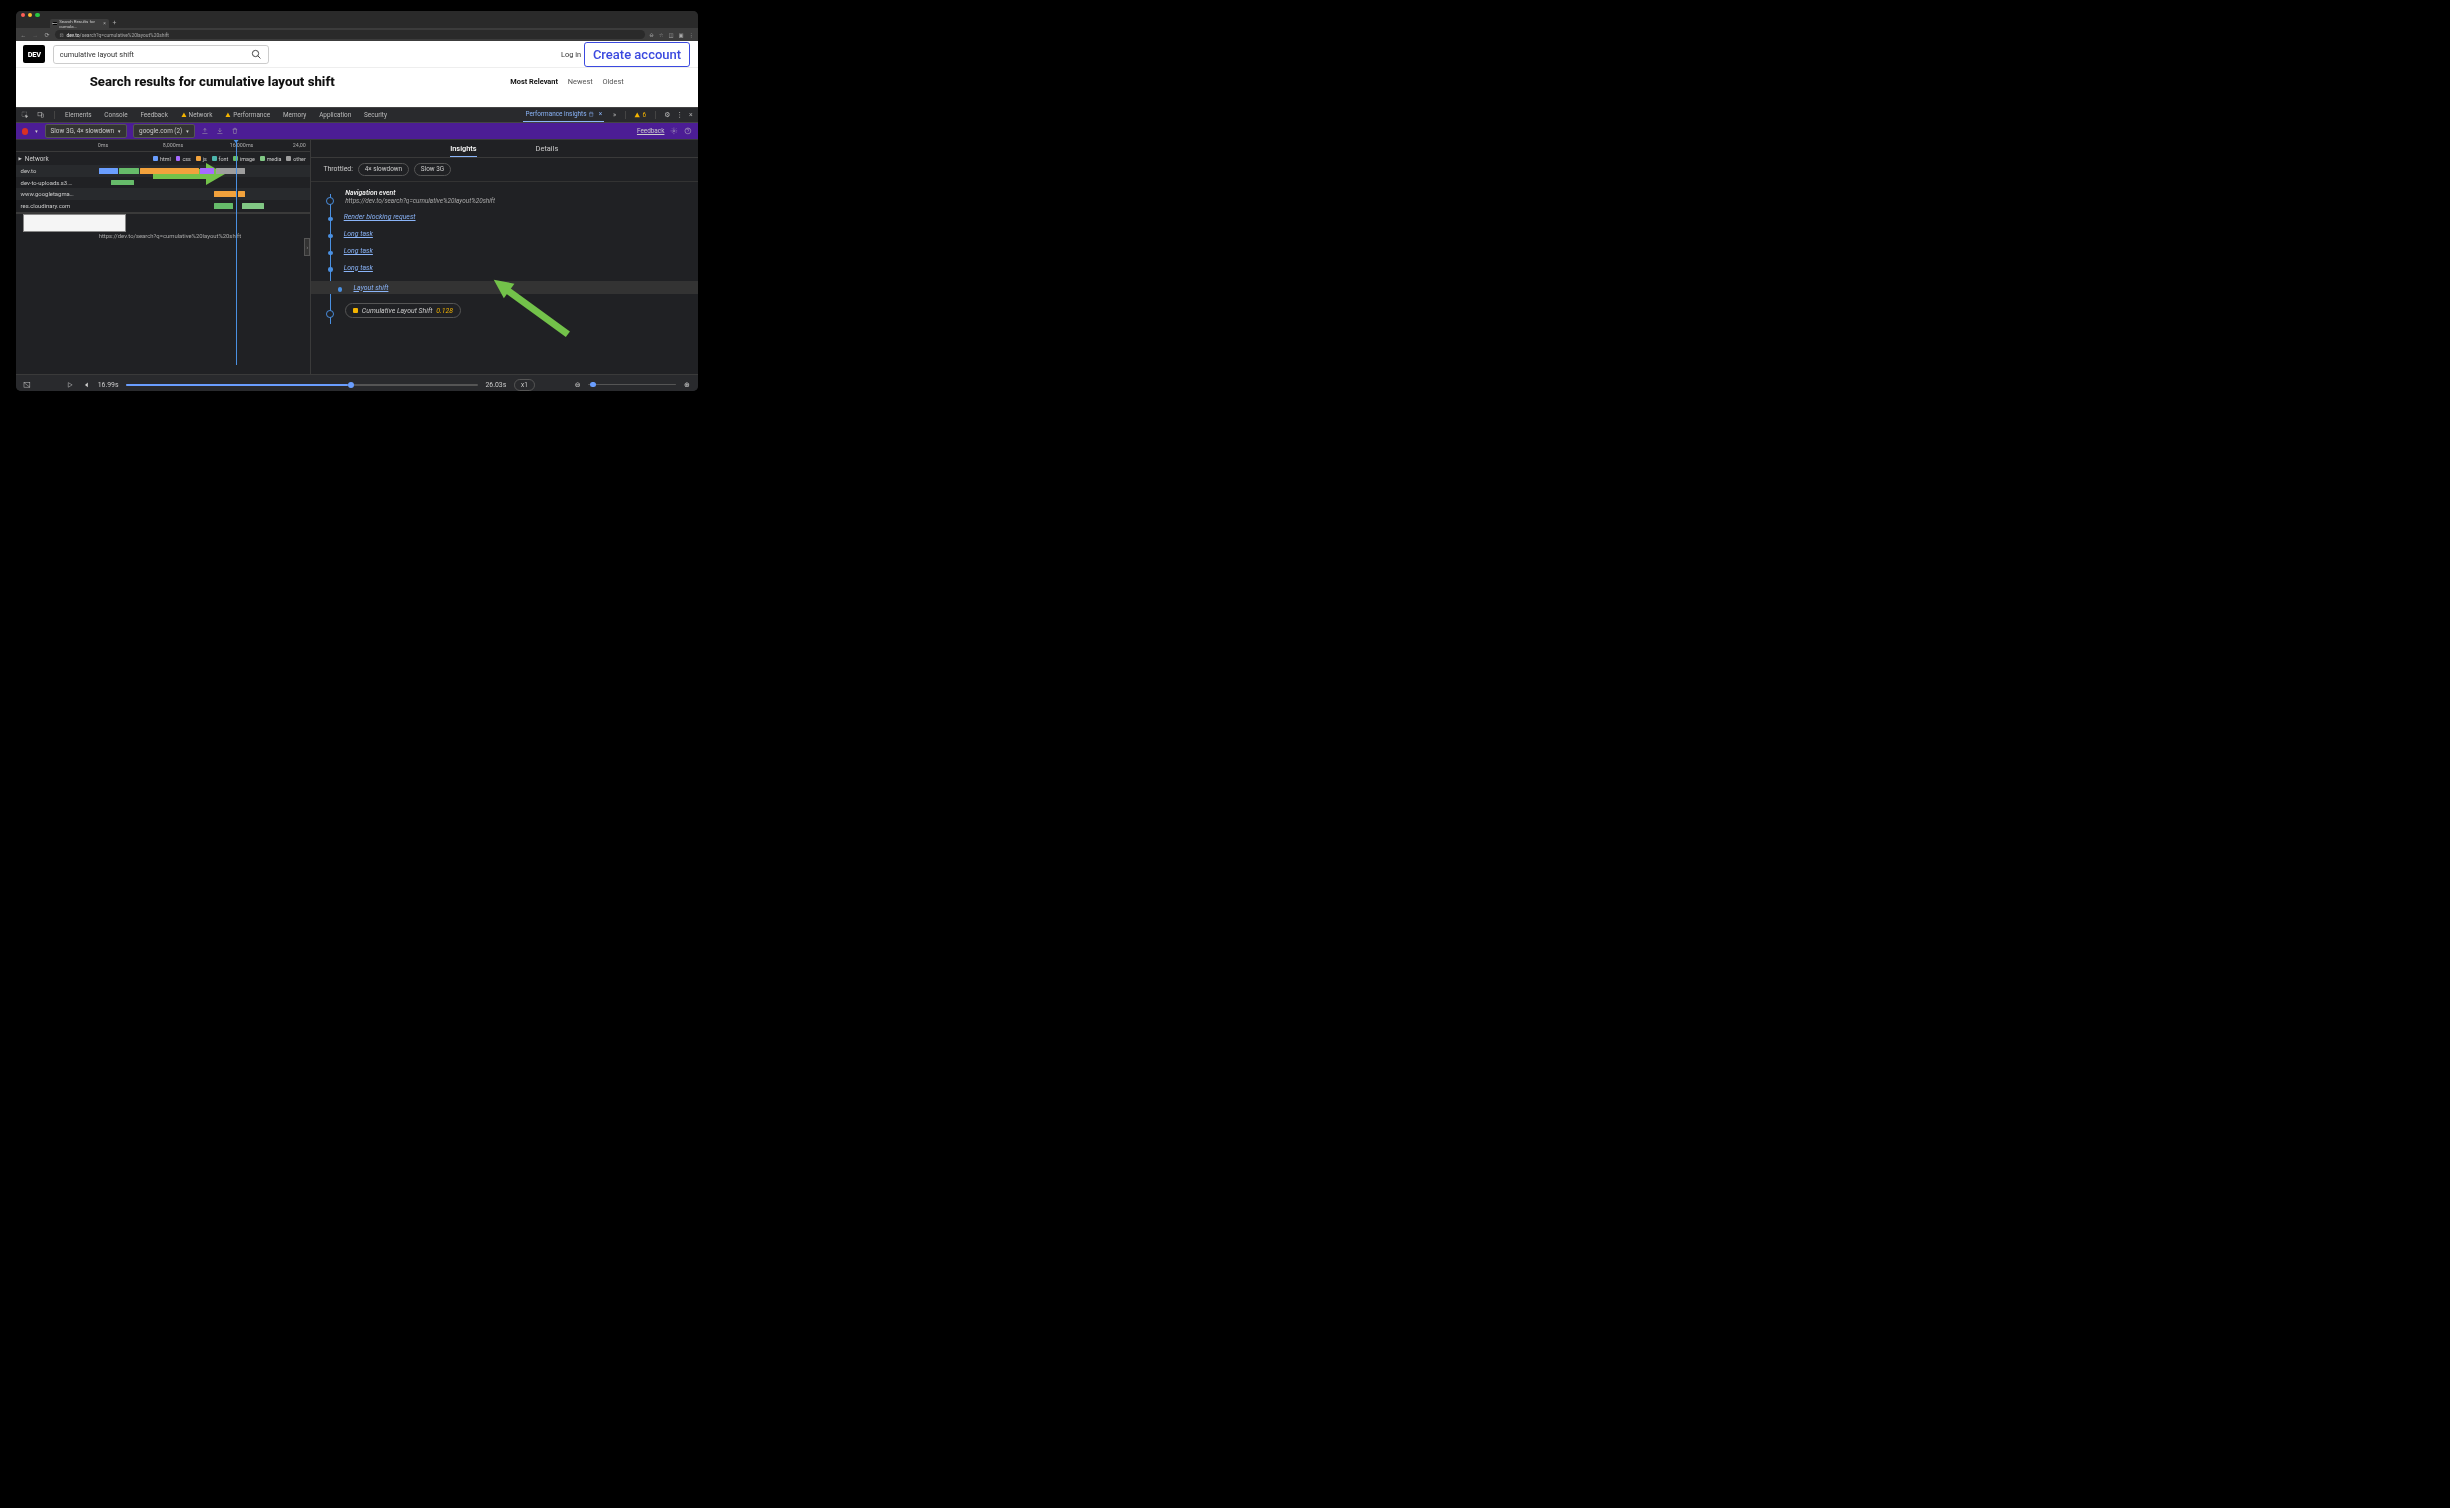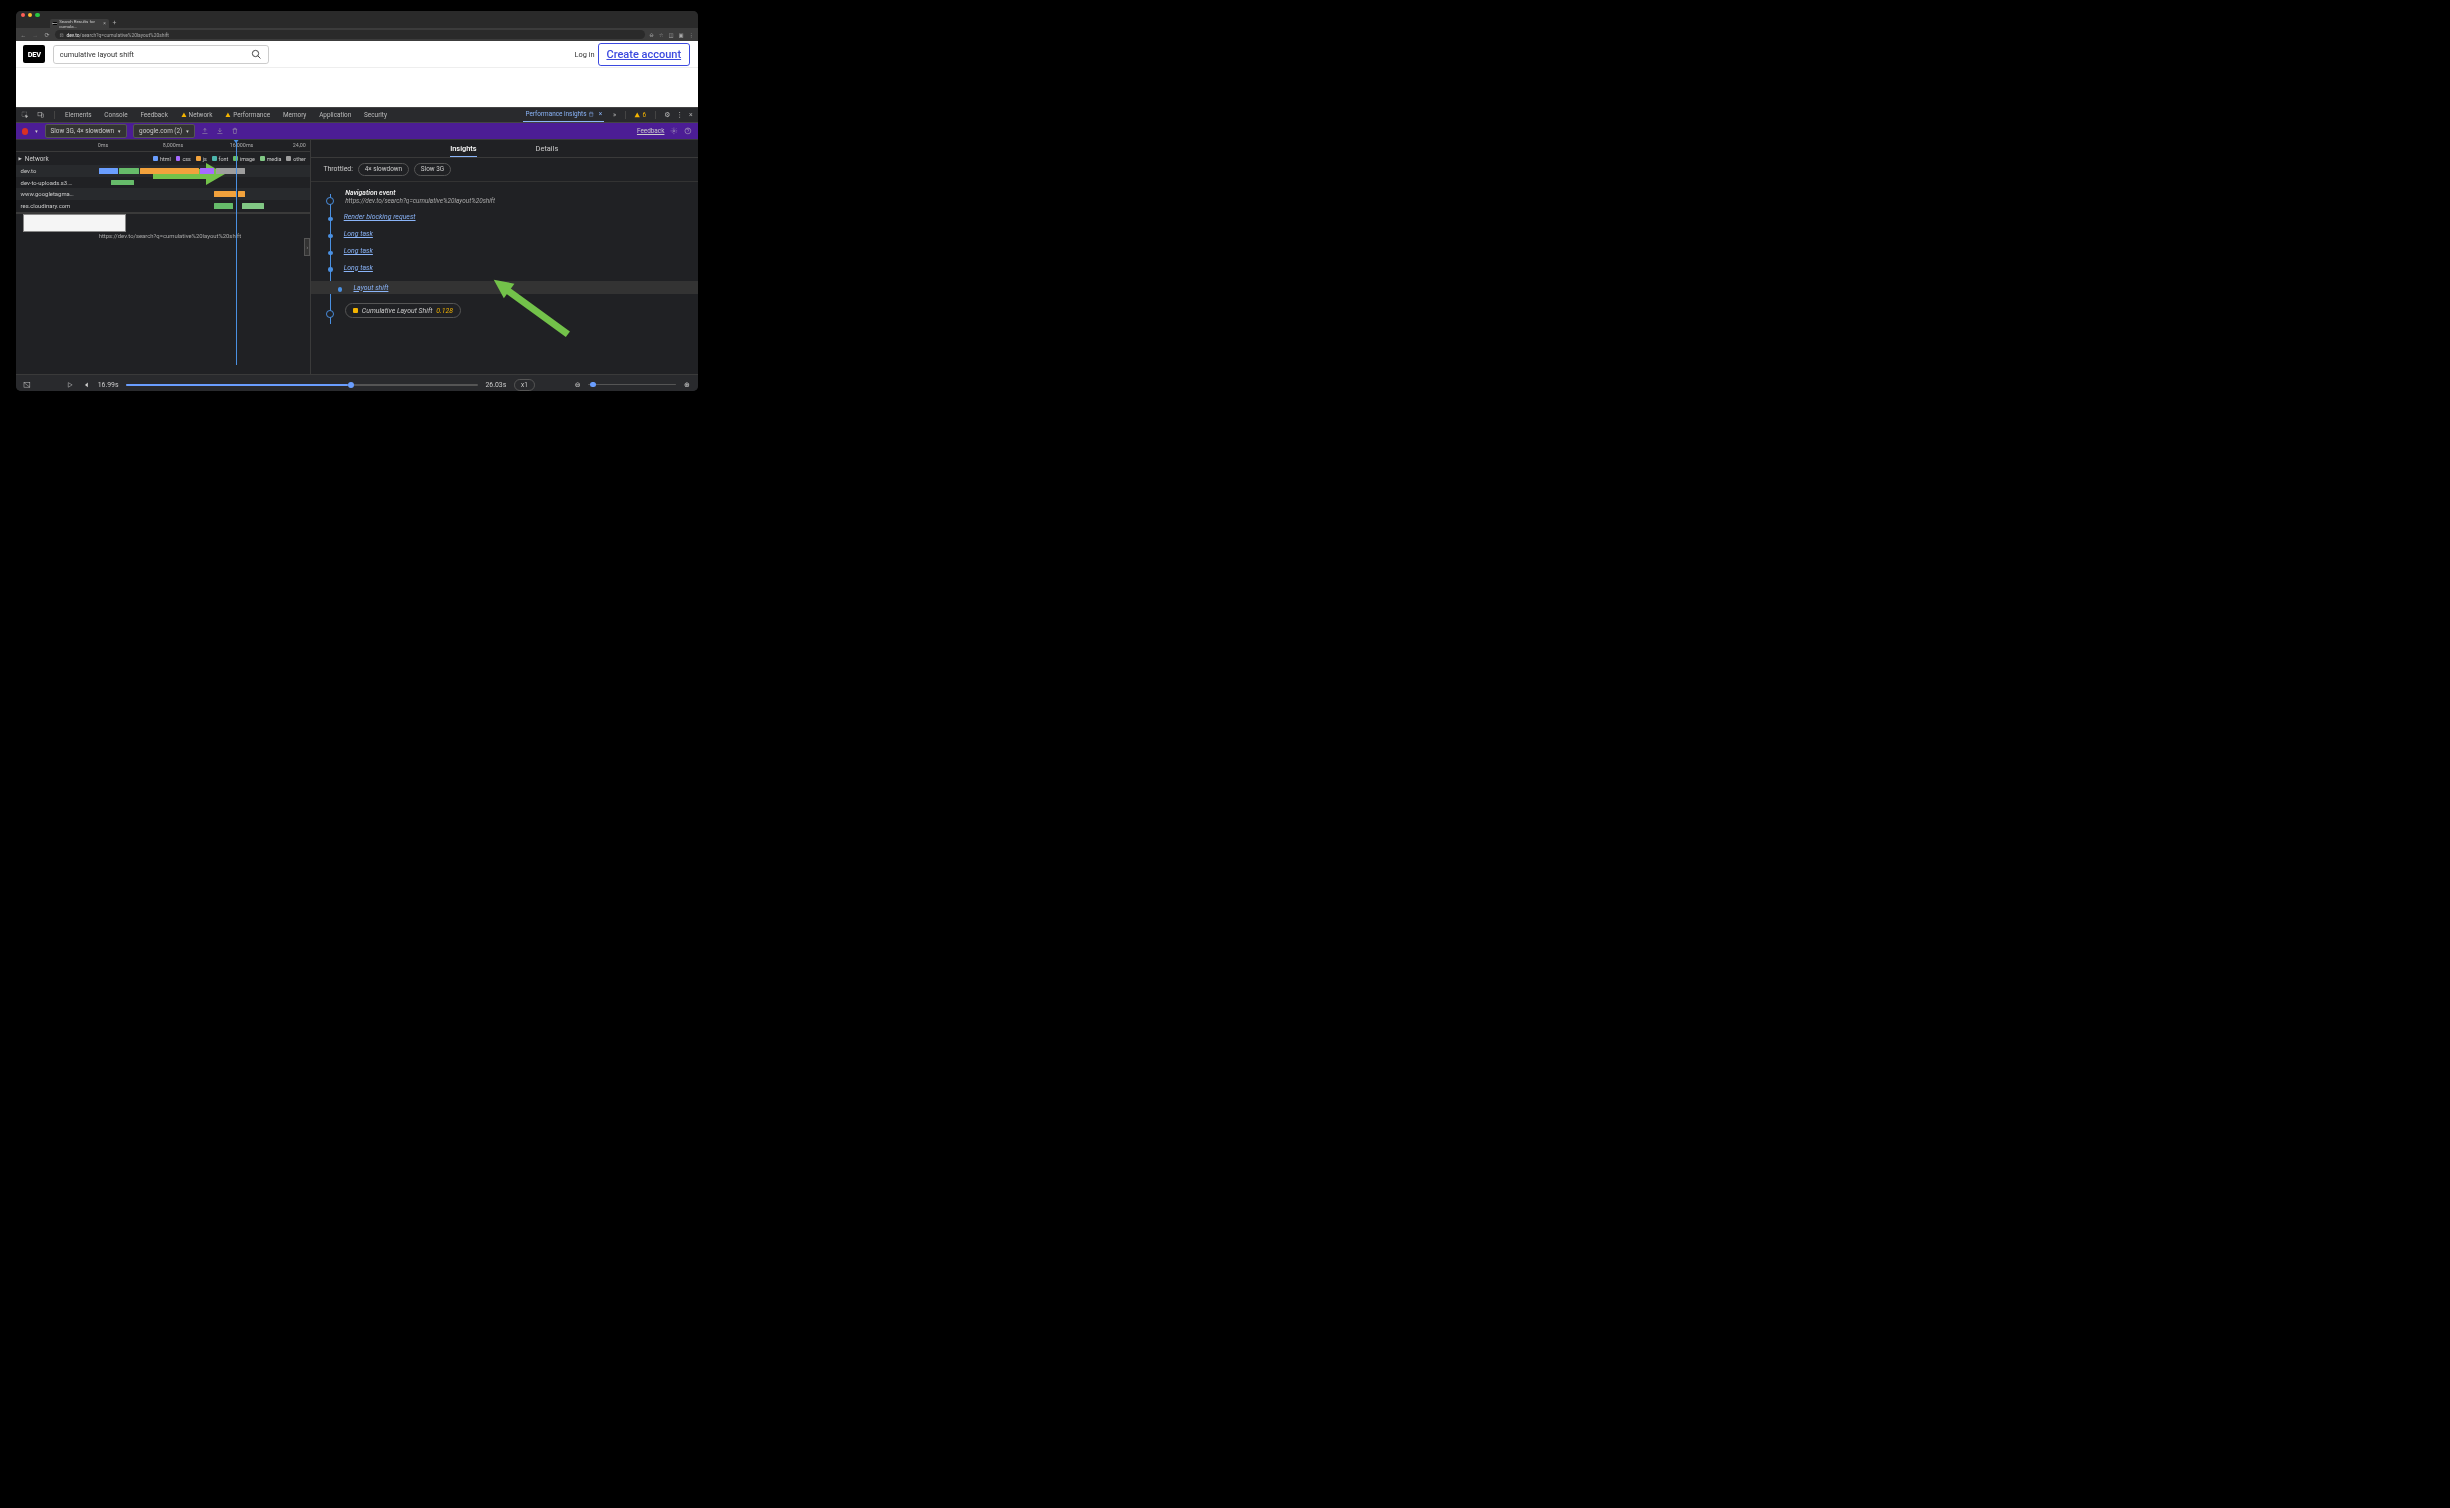--- a/index.html
+++ b/index.html
@@ -28,21 +28,21 @@
 .urlicons { display: flex; gap: 4.9px; color: #aaa; font-size: 5.4px; }
 
 
 .page { background: #fff; height: 66px; display: flex; flex-direction: column; }
 .page-header { height: 27.4px; display: flex; align-items: center; padding: 0 7.8px; gap: 7.8px; border-bottom: 0.5px solid #eee; }
 .devlogo { width: 21.6px; height: 17.6px; background: #000; color: #fff; font-weight: 800; font-size: 7.4px; display: flex; align-items: center; justify-content: center; border-radius: 2px; letter-spacing: -0.2px; }
 .searchbox { flex: 0 0 216px; height: 18.6px; border: 0.5px solid #ccc; border-radius: 2.9px; display: flex; align-items: center; padding: 0 5.9px; font-size: 7.4px; color: #333; justify-content: space-between; }
 .searchbox svg { width: 10.8px; height: 10.8px; }
 .page-right { margin-left: auto; display: flex; gap: 3px; align-items: center; }
 .login { font-size: 7.4px; color: #333; }
-.createacct { border: 0.5px solid #3b49df; color: #3b49df; padding: 3.9px 7.8px; border-radius: 2.9px; font-size: 11px; font-weight: 500; text-decoration: underline; }
+.createacct { border: 0.5px solid #3b49df; color: #3b49df; padding: 3.9px 7.8px; border-radius: 2.9px; font-size: 13px; font-weight: 500; }
 .page-results { padding: 5.9px 74px; display: flex; align-items: center; justify-content: space-between; }
 .results-title { font-size: 13.2px; font-weight: 800; color: #111; }
 .sort-tabs { display: flex; gap: 9.8px; font-size: 7.4px; color: #555; }
 .sort-tabs .active { font-weight: 700; color: #111; }
 
 
 .dt-tabs { height: 15.7px; background: #292a2d; border-top: 0.5px solid #444; border-bottom: 0.5px solid #444; display: flex; align-items: center; padding: 0 4.9px; gap: 8.8px; color: #bbb; font-size: 6.4px; }
 .dt-tab { padding: 2.9px 2px; display: flex; align-items: center; gap: 2px; cursor: pointer; }
 .dt-tab.active { color: #8ab4f8; border-bottom: 1px solid #8ab4f8; }
 .dt-tab.warn svg { width: 5.9px; height: 5.9px; }
@@ -190,20 +190,28 @@
       <div class="searchbox">
         <span>cumulative layout shift</span>
         <svg viewBox="0 0 24 24" stroke="#333" stroke-width="2" fill="none">
             <circle cx="10" cy="10" r="7"></circle>
             <line x1="15" y1="15" x2="21" y2="21"></line>
           </svg>
       </div>
       <div class="page-right">
         <span class="login">Log in</span>
         <span class="createacct">Create account</span>
+      </div>
+    </div>
+    <div class="page-results">
+      <div class="results-title">Search results for cumulative layout shift</div>
+      <div class="sort-tabs">
+        <span class="active">Most Relevant</span>
+        <span>Newest</span>
+        <span>Oldest</span>
       </div>
     </div>
   </div>
 
   <div class="dt-tabs">
     <svg class="ico" viewBox="0 0 24 24">
         <rect x="3" y="3" width="14" height="14" stroke-dasharray="2 2"></rect>
         <path d="M13 13l8 3-3 2-2 3z" fill="currentColor"></path>
       </svg>
     <svg class="ico" viewBox="0 0 24 24">

